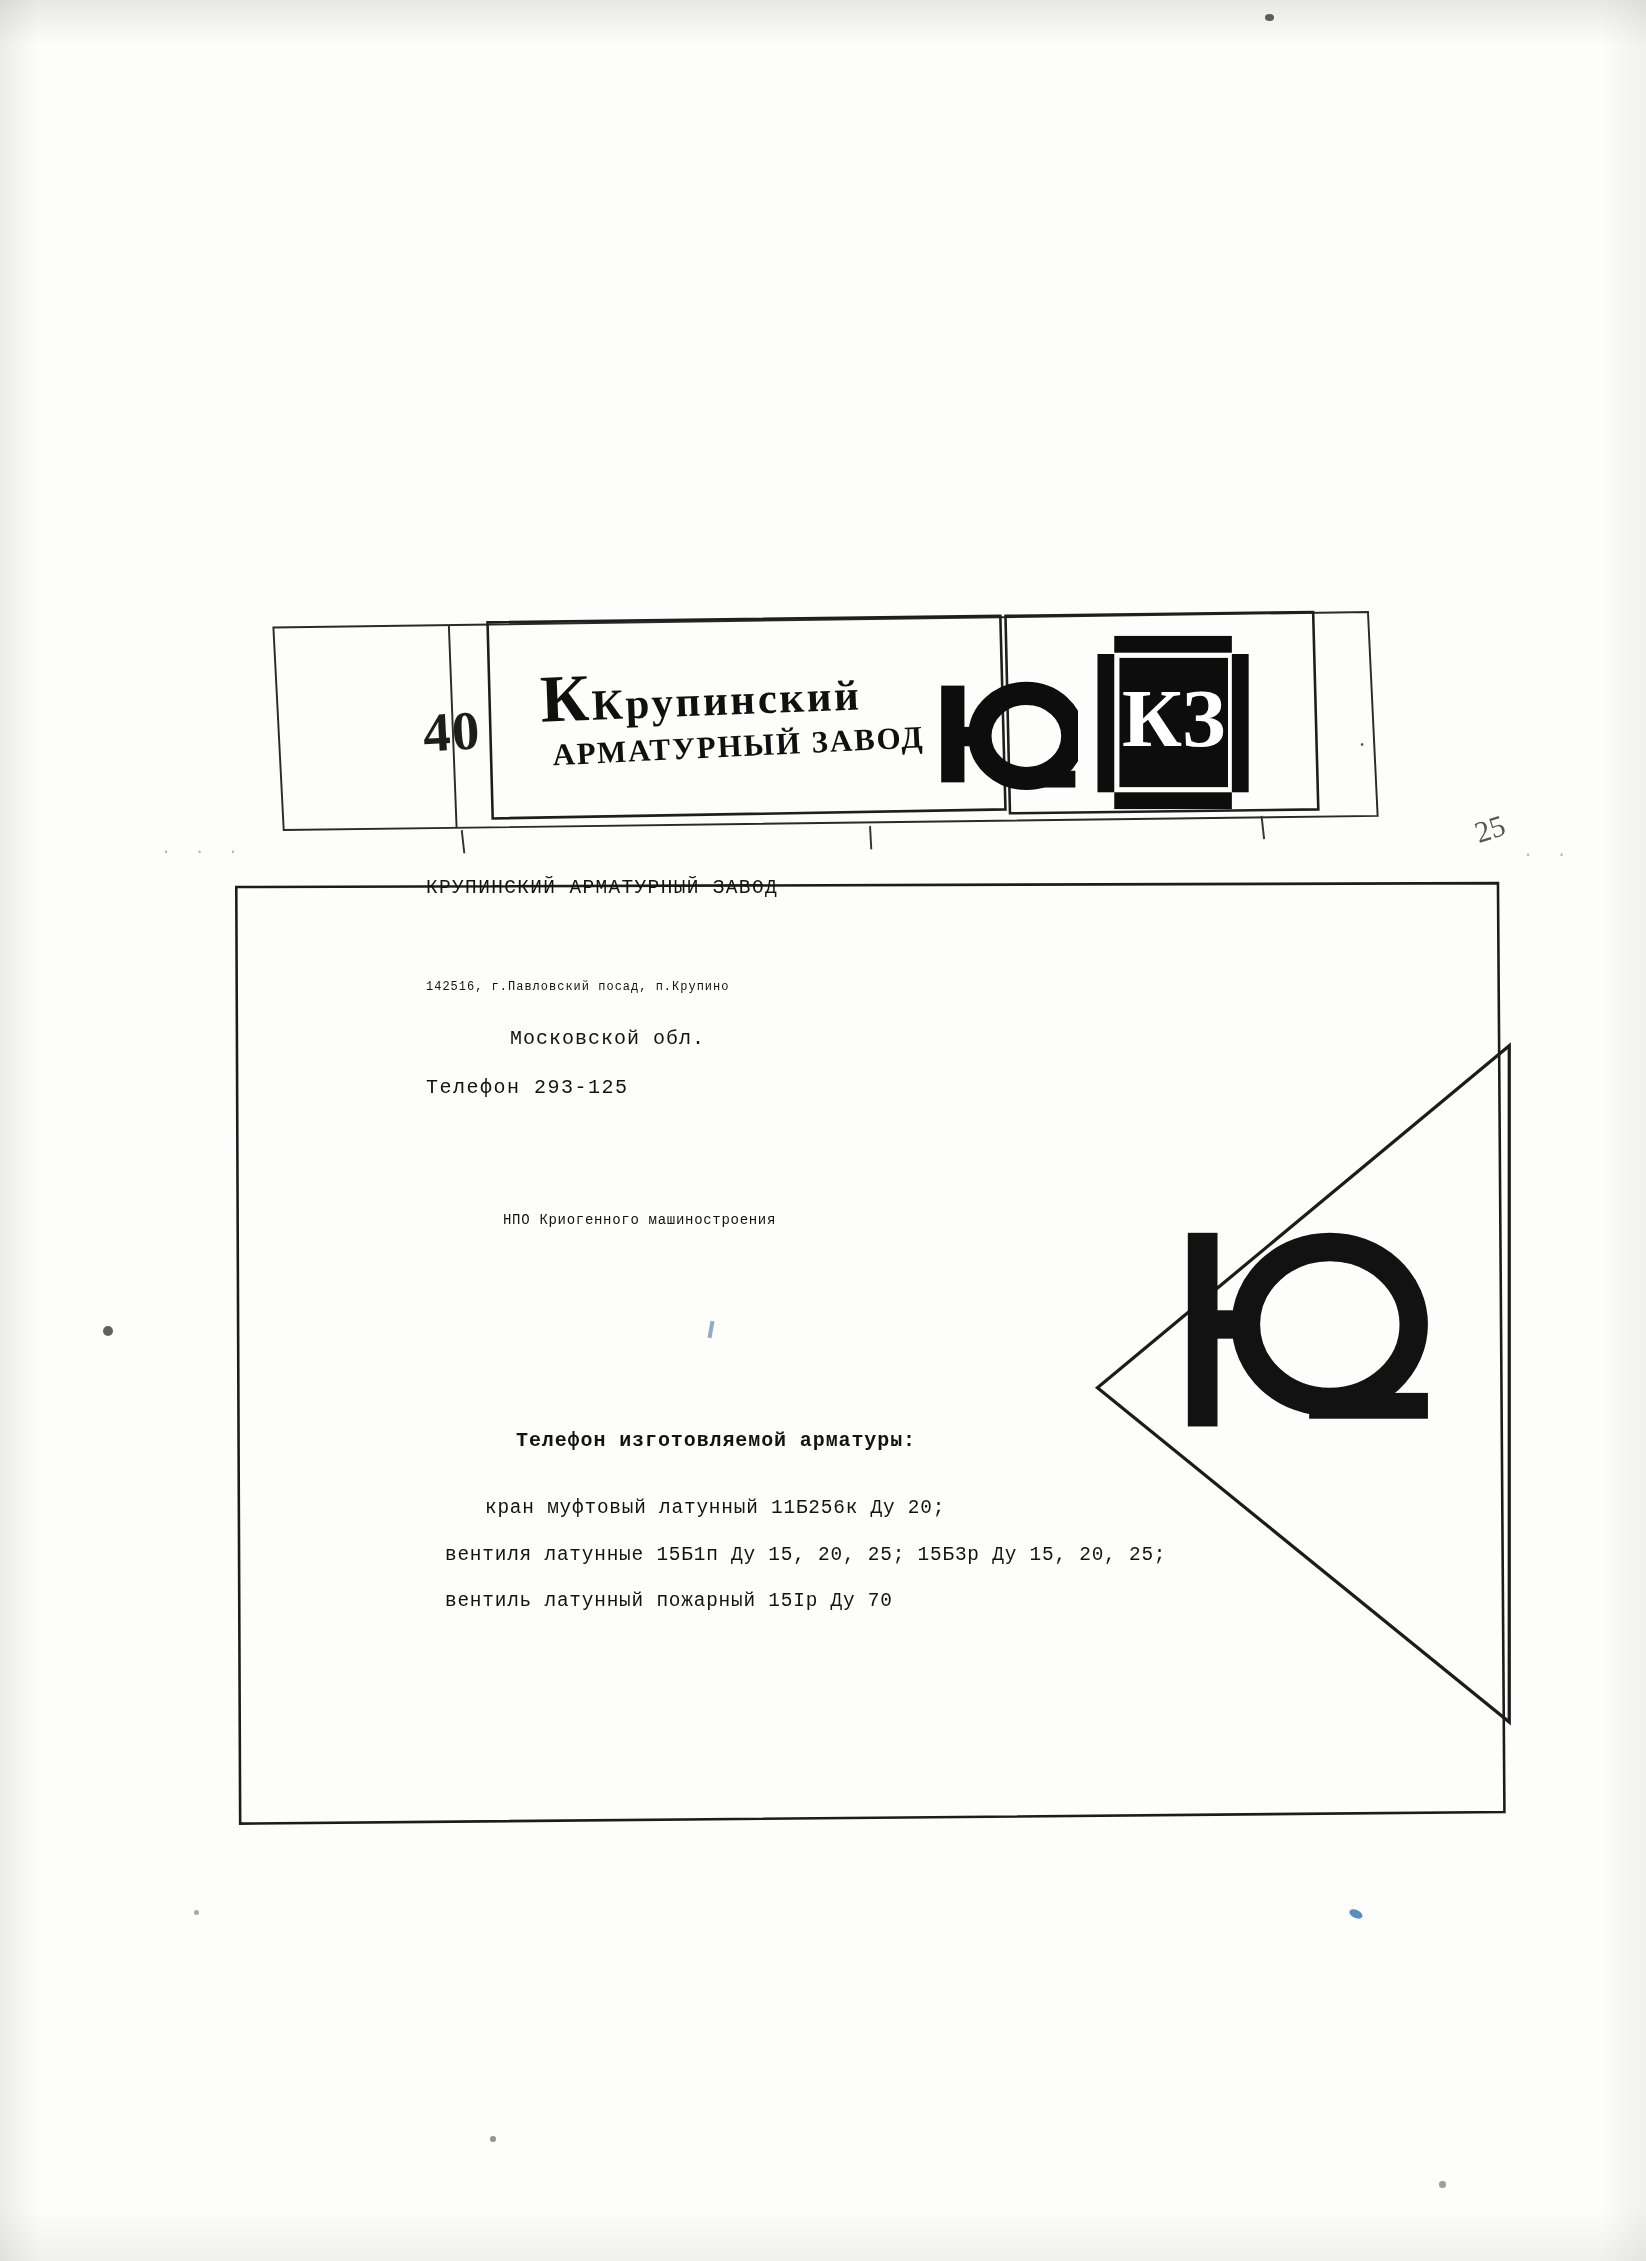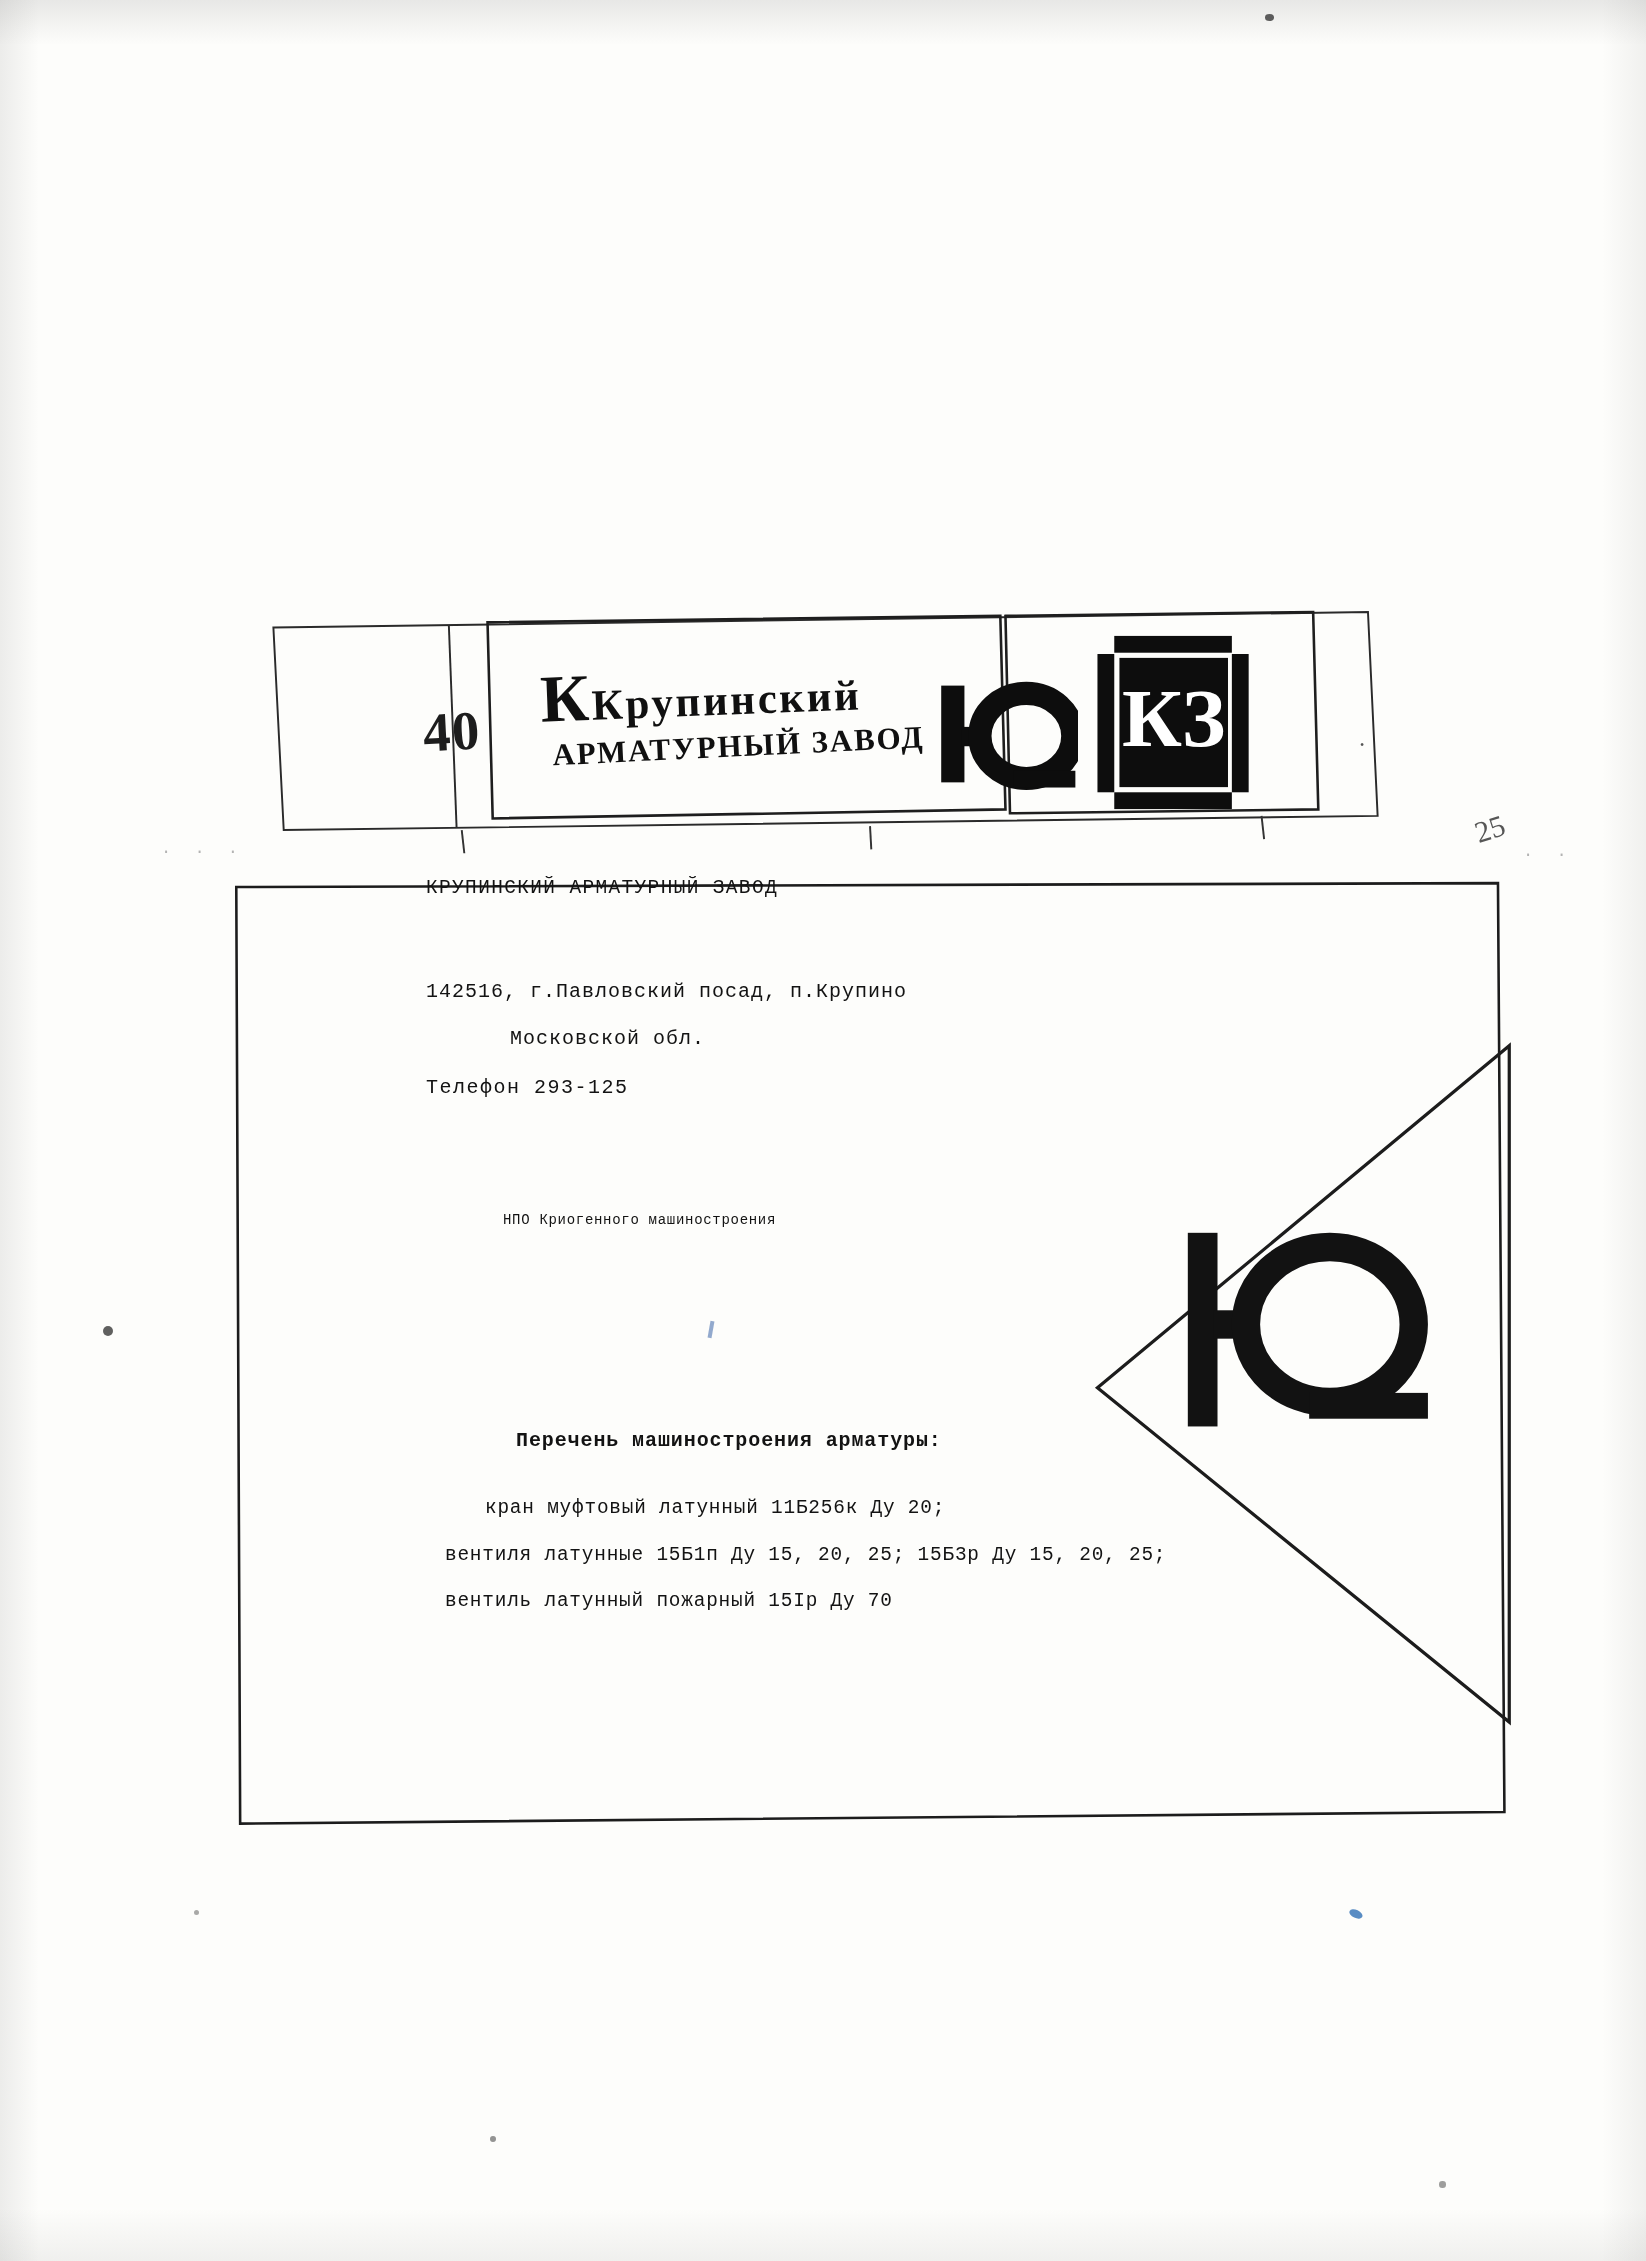--- a/index.html
+++ b/index.html
@@ -149,21 +149,21 @@
 
   
   .typed {
     position: absolute;
     font-family: "Liberation Mono", monospace;
     color: #131313;
     white-space: nowrap;
     letter-spacing: 0.8px;
   }
   #addr-line-1 { left: 426px; top: 877px; font-size: 19.4px; letter-spacing: 1.4px; }
-  #addr-line-2 { left: 426px; top: 980px; font-size: 20px; letter-spacing: 1px; }
+  #addr-line-2 { left: 426px; top: 980px; font-size: 12px; letter-spacing: 1px; }
   #addr-line-3 { left: 510px; top: 1027px; font-size: 20px; letter-spacing: 1px; }
   #phone-line  { left: 426px; top: 1076px; font-size: 20px; letter-spacing: 1.5px; }
 
   #ministry-line { left: 423px; top: 1155px; font-size: 19.4px; letter-spacing: 0.7px; }
   #npo-line      { left: 503px; top: 1212px; font-size: 14px; letter-spacing: 0.7px; }
 
   #list-title { left: 516px; top: 1429px; font-size: 20px; letter-spacing: 0.9px; font-weight: 700; }
 
   #item-1 { left: 445px; top: 1497px; font-size: 19.4px; letter-spacing: 0.8px; margin-left: 40px; }
   #item-2 { left: 445px; top: 1544px; font-size: 19.4px; letter-spacing: 0.8px; }
@@ -305,21 +305,21 @@
     </svg>
   </div>
 
   <div class="typed" id="addr-line-1">КРУПИНСКИЙ АРМАТУРНЫЙ ЗАВОД</div>
   <div class="typed" id="addr-line-2">142516, г.Павловский посад, п.Крупино</div>
   <div class="typed" id="addr-line-3">Московской обл.</div>
   <div class="typed" id="phone-line">Телефон  293-125</div>
 
   <div class="typed" id="npo-line">НПО Криогенного машиностроения</div>
 
-  <div class="typed" id="list-title">Перечень машиностроения арматуры:</div>
+  <div class="typed" id="list-title">Телефон изготовляемой арматуры:</div>
 
   <div class="typed" id="item-1">кран муфтовый латунный 11Б256к Ду 20;</div>
   <div class="typed" id="item-2">вентиля латунные 15Б1п Ду 15, 20, 25; 15Б3р Ду 15, 20, 25;</div>
   <div class="typed" id="item-3">вентиль латунный пожарный 15Iр Ду 70</div>
 
   <div id="blue-fleck"></div>
   <div id="blue-fleck2"></div>
 
 </div>
 

